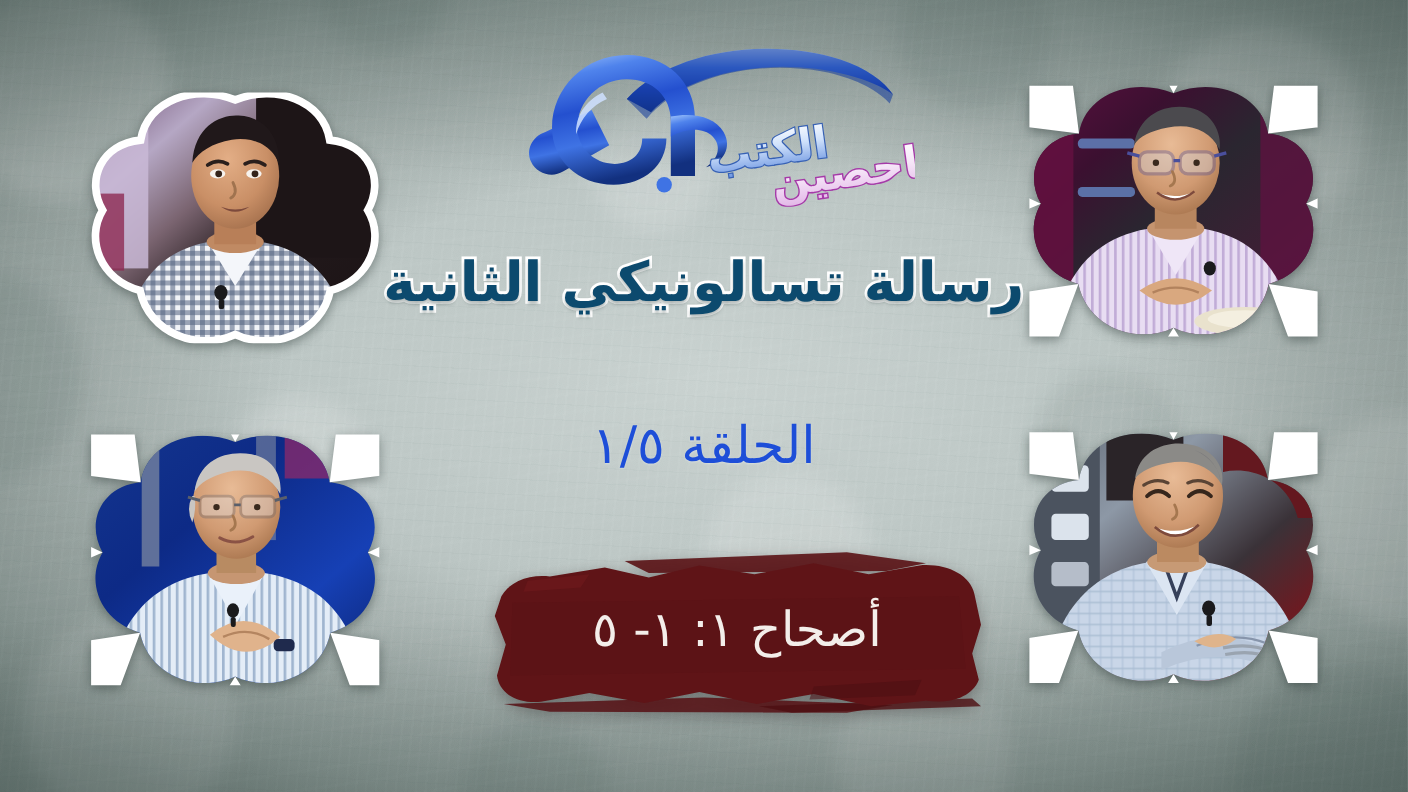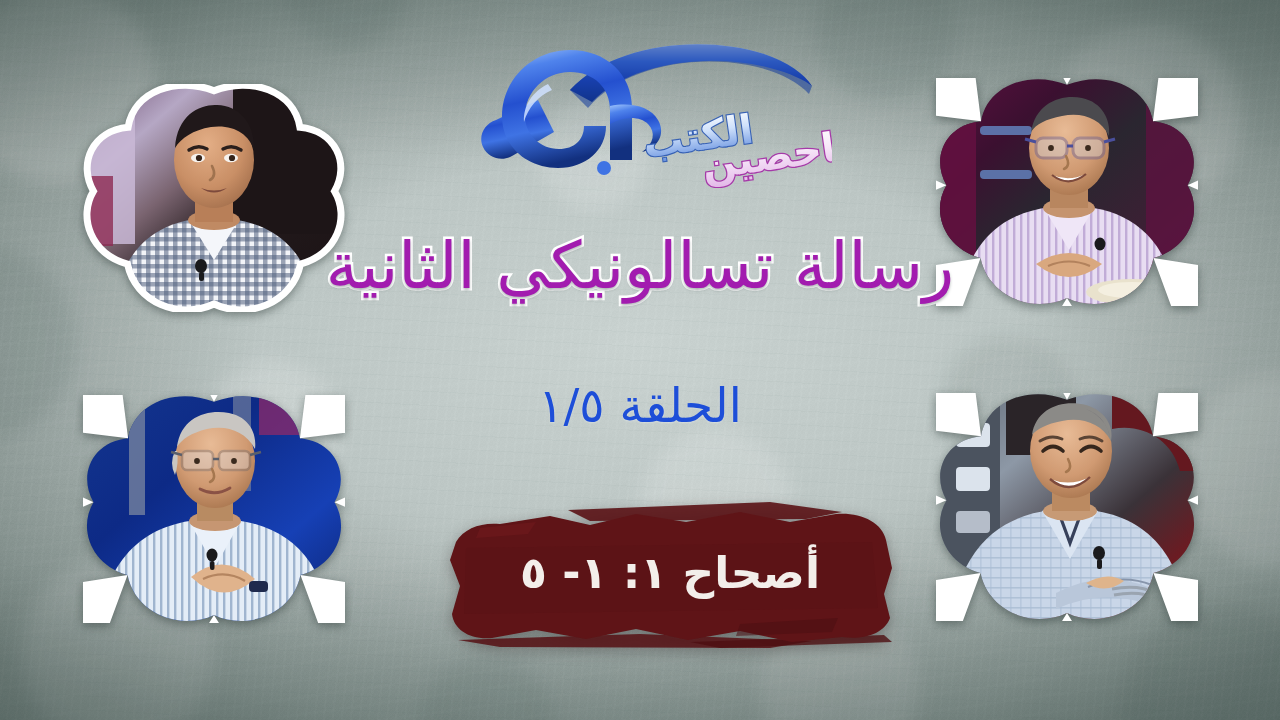--- a/index.html
+++ b/index.html
@@ -84,24 +84,24 @@
   #logo svg{display:block;width:100%;height:100%;}
 
   
   .ctext{
     position:absolute;left:0;right:0;text-align:center;
     direction:rtl;unicode-bidi:isolate;
     white-space:nowrap;
   }
   #show-title{
     top:228px;
-    font-size:65px;
-    font-weight:400;
+    font-size:50px;
+    font-weight:700;
     letter-spacing:.5px;
-    color:#a21caf;
+    color:#0c4a6e;
     -webkit-text-stroke:5px #ffffff;
     paint-order:stroke fill;
     text-shadow:0 2px 3px rgba(40,60,56,.35);
   }
   #episode-line{
     top:378px;
     font-size:47px;
     font-weight:400;
     color:#1d4ed8;
     text-shadow:0 1px 2px rgba(255,255,255,.30);
@@ -111,21 +111,21 @@
   #verse-banner{
     position:absolute;left:440px;top:498px;width:460px;height:152px;
   }
   #verse-banner svg{position:absolute;inset:0;width:100%;height:100%;
     filter:drop-shadow(0 4px 7px rgba(30,20,20,.35));}
   #verse-text{
     position:absolute;inset:0;
     display:flex;align-items:center;justify-content:center;
     direction:rtl;unicode-bidi:isolate;white-space:nowrap;
     color:#f3eeea;
-    font-size:44px;font-weight:700;
+    font-size:44px;font-weight:400;
     letter-spacing:1px;
     padding-bottom:4px;
   }
 </style>
 </head>
 <body>
 
 <div id="stage">
 
   <div class="bg-base"></div>

